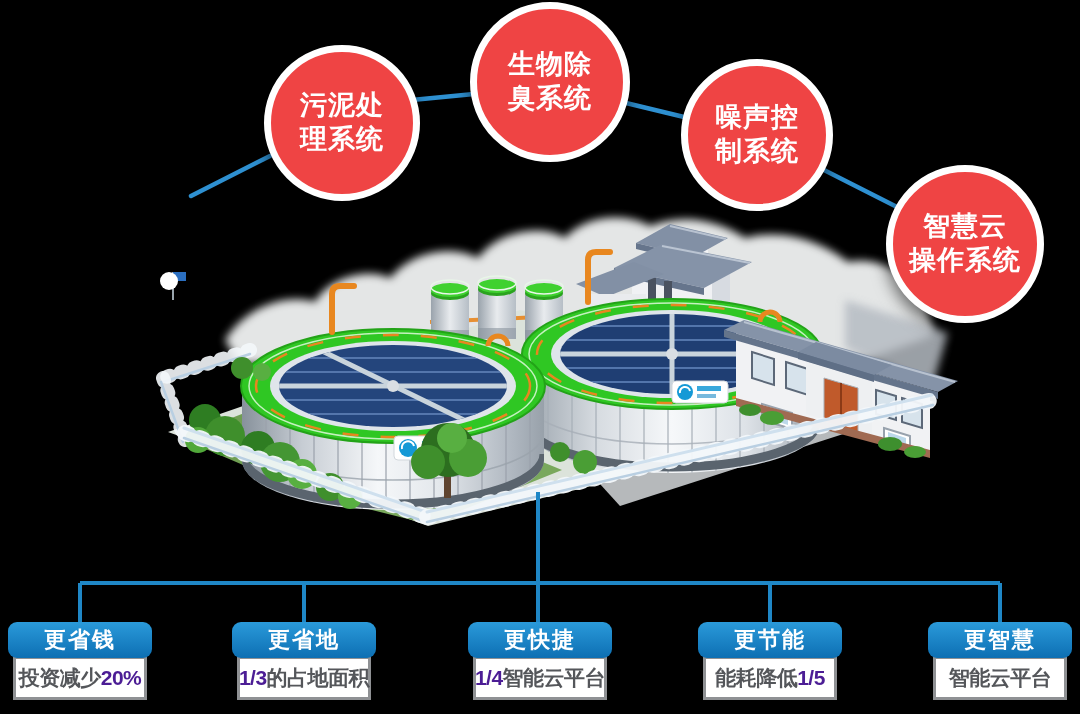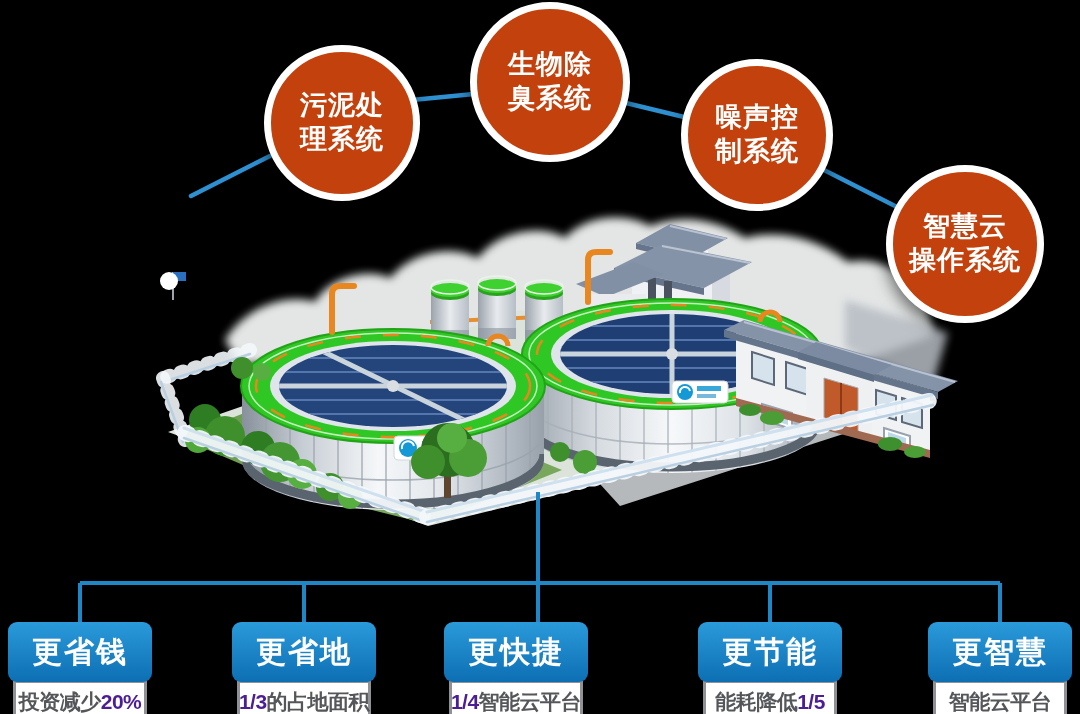--- a/index.html
+++ b/index.html
@@ -1,29 +1,29 @@
 <!DOCTYPE html>
 <html><head>
 <meta charset="utf-8">
 <style>
   html,body{margin:0;padding:0;background:#000;}
   .stage{position:relative;width:1080px;height:714px;background:#000;overflow:hidden;
          font-family:"Liberation Sans","DejaVu Sans",sans-serif;}
   .scene{position:absolute;left:0;top:0;width:1080px;height:714px;}
   
-  .bubble{position:absolute;border-radius:50%;background:#c2410c;border:7px solid #ffffff;
+  .bubble{position:absolute;border-radius:50%;background:#ef4444;border:7px solid #ffffff;
           box-shadow:0 8px 16px rgba(0,0,0,.55);display:flex;align-items:center;justify-content:center;
           color:#fff;font-weight:bold;text-align:center;letter-spacing:1px;}
   .bubble .ln{display:block;font-size:27px;line-height:1.25;}
   
   .benefit{position:absolute;width:144px;top:622px;}
-  .benefit-header{position:relative;height:60px;border-radius:9px;
+  .benefit-header{position:relative;height:36px;border-radius:9px;
           background:linear-gradient(#2a9ada,#0d6fb3);
           display:flex;align-items:center;justify-content:center;
-          color:#fff;font-size:30px;font-weight:bold;letter-spacing:2px;z-index:2;}
+          color:#fff;font-size:22px;font-weight:bold;letter-spacing:2px;z-index:2;}
   .benefit-desc{position:relative;margin:-2px auto 12px;width:128px;height:38px;background:#fff;
           border:3px solid #8f9194;display:flex;align-items:center;justify-content:center;
           font-size:21px;font-weight:bold;letter-spacing:-0.5px;white-space:nowrap;z-index:1;}
   .benefit-desc .g{color:#54565a;}
   .benefit-desc .b{color:#4c1d95;}
 </style>
 </head>
 <body>
 
 <div class="stage">
@@ -351,21 +351,21 @@
     </div>
   </div>
   <div class="benefit" style="left:232px;">
     <div class="benefit-header">更省地</div>
     <div class="benefit-desc">
       <span class="g"></span>
         <span class="b">1/3</span>
         <span class="g">的占地面积</span>
     </div>
   </div>
-  <div class="benefit" style="left:444px;">
+  <div class="benefit" style="left:468px;">
     <div class="benefit-header">更快捷</div>
     <div class="benefit-desc">
       <span class="g"></span>
         <span class="b">1/4</span>
         <span class="g">智能云平台</span>
     </div>
   </div>
   <div class="benefit" style="left:698px;">
     <div class="benefit-header">更节能</div>
     <div class="benefit-desc">

